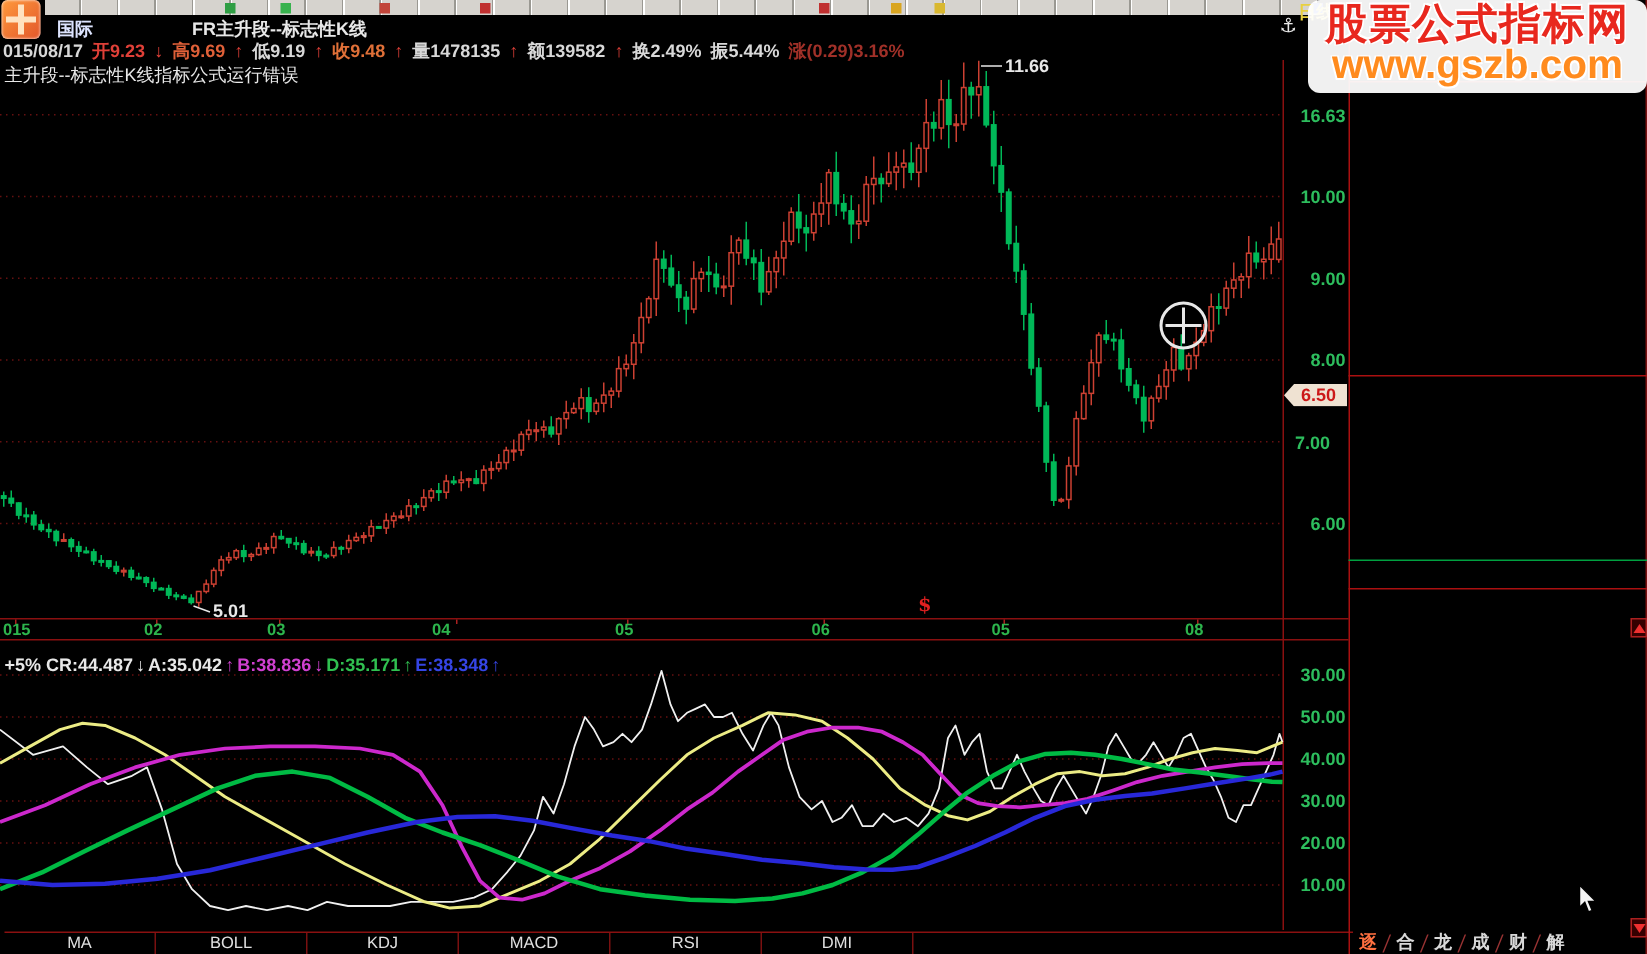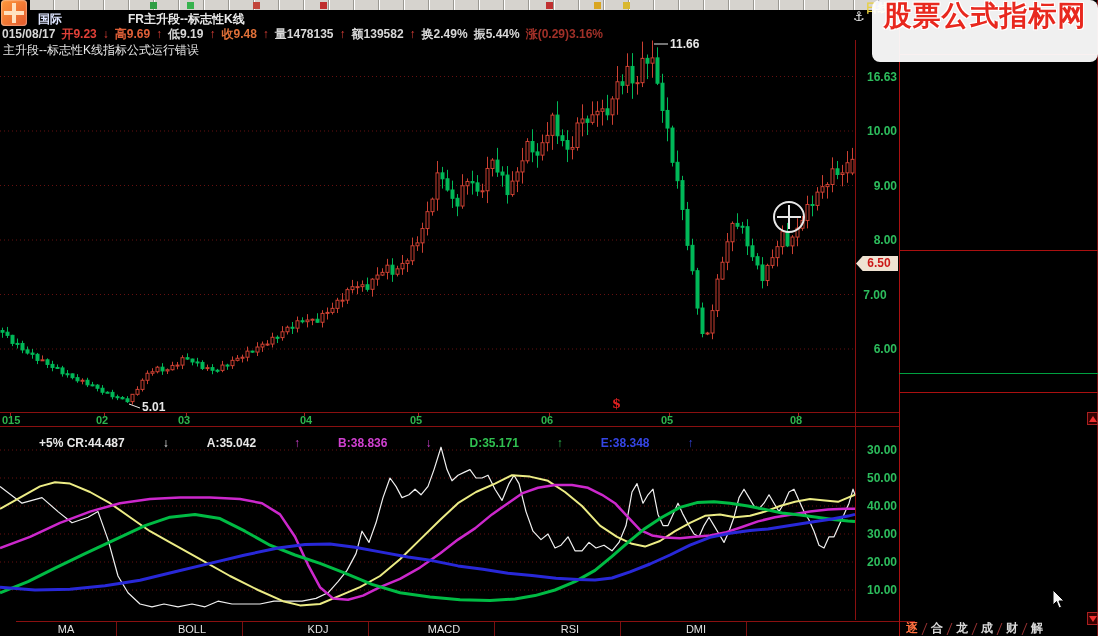--- a/index.html
+++ b/index.html
@@ -28,24 +28,24 @@
   .mlabel{position:absolute;top:1px;font-size:11px;color:#2db54d;font-weight:bold;}
   .mtick{position:absolute;top:0;width:1px;height:3px;background:#aa2020;}
   .period{position:absolute;left:857px;top:0px;width:41px;text-align:center;font-size:12px;font-weight:bold;color:#e8d040;}
   .vline{position:absolute;top:40px;left:855px;width:1px;height:580px;background:#8a1010;}
   .ylab{position:absolute;left:853px;width:44px;text-align:right;font-size:12px;font-weight:bold;color:#2dbd5d;}
   .pricetag{position:absolute;left:856px;top:256px;width:42px;height:15px;background:#efe2d2;color:#cc1818;
     font-size:12px;font-weight:bold;line-height:15px;text-align:center;padding-left:4px;box-sizing:border-box;
     clip-path:polygon(0 50%,16% 0,100% 0,100% 100%,16% 100%);}
   .dollar{position:absolute;left:612px;top:396px;font-family:"DejaVu Serif",serif;font-size:13px;font-weight:bold;color:#e02020;}
   .indheader{position:absolute;top:436px;left:3px;font-size:12px;font-weight:bold;white-space:nowrap;}
-  .indheader span{margin-right:2px;margin-left:36px;}
+  .indheader span{margin-right:2px;}
   .ann{fill:#e8e8e8;font-size:12px;font-weight:bold;font-family:"Liberation Sans",sans-serif;}
   
-  .tabbar{position:absolute;left:16px;top:621px;width:899px;height:15px;border-top:1px solid #8a1010;display:flex;gap:25px;}
+  .tabbar{position:absolute;left:3px;top:621px;width:899px;height:15px;border-top:1px solid #8a1010;display:flex;}
   .tabcell{width:100px;border-right:1px solid #7a1010;color:#e0e0e0;font-size:11px;text-align:center;line-height:15px;}
   .rtabs{position:absolute;left:900px;top:621px;width:198px;height:15px;display:flex;align-items:center;}
   .rtab{font-size:12px;font-weight:bold;color:#d8d8d8;margin:0 6px;}
   .rtab.active{color:#ff7040;}
   .tabsep{width:1px;height:12px;background:#993333;transform:skewX(-22deg);}
   
   .panel{position:absolute;left:899px;top:0;width:199px;height:636px;border-left:1px solid #aa1010;box-sizing:border-box;
          border-right:1px solid #7a1010;}
   .hline{position:absolute;left:899px;width:199px;height:0;border-top:1px solid #aa1010;}
   .hline.green{border-top:1px solid #00a040;}
@@ -448,21 +448,21 @@
     </svg>
 
   <div class="axisband" id="axisband">
       <div class="mtick" style="left: 10px;"></div>
       <div class="mlabel" style="left: 2px;">015</div>
       <div class="mtick" style="left: 104px;"></div>
       <div class="mlabel" style="left: 96px;">02</div>
       <div class="mtick" style="left: 186px;"></div>
       <div class="mlabel" style="left: 178px;">03</div>
       <div class="mtick" style="left: 304px;"></div>
-      <div class="mlabel" style="left: 300px;">04</div>
+      <div class="mlabel" style="left: 288px;">04</div>
       <div class="mtick" style="left: 418px;"></div>
       <div class="mlabel" style="left: 410px;">05</div>
       <div class="mtick" style="left: 549px;"></div>
       <div class="mlabel" style="left: 541px;">06</div>
       <div class="mtick" style="left: 669px;"></div>
       <div class="mlabel" style="left: 661px;">05</div>
       <div class="mtick" style="left: 798px;"></div>
       <div class="mlabel" style="left: 790px;">08</div>
     </div>
   <div class="period">日线</div>
@@ -537,19 +537,20 @@
 
   <div class="scrollbtn" style="top:412px;">
       <span class="tri up"></span>
     </div>
   <div class="scrollbtn" style="top:612px;">
       <span class="tri dn"></span>
     </div>
 
   <div class="watermark">
     <div class="wm1">股票公式指标网</div>
+    <div class="wm2">www.gszb.com</div>
   </div>
 
   <div class="circlecursor"></div>
   <svg class="arrowcursor" width="16" height="20">
     <path d="M1,0 L1,15 L4.5,11.5 L7,18 L9.5,17 L7,11 L12,11 Z" fill="#f4f4f4" stroke="#000" stroke-width="1"></path>
   </svg>
 </div>
 
 </body></html>

